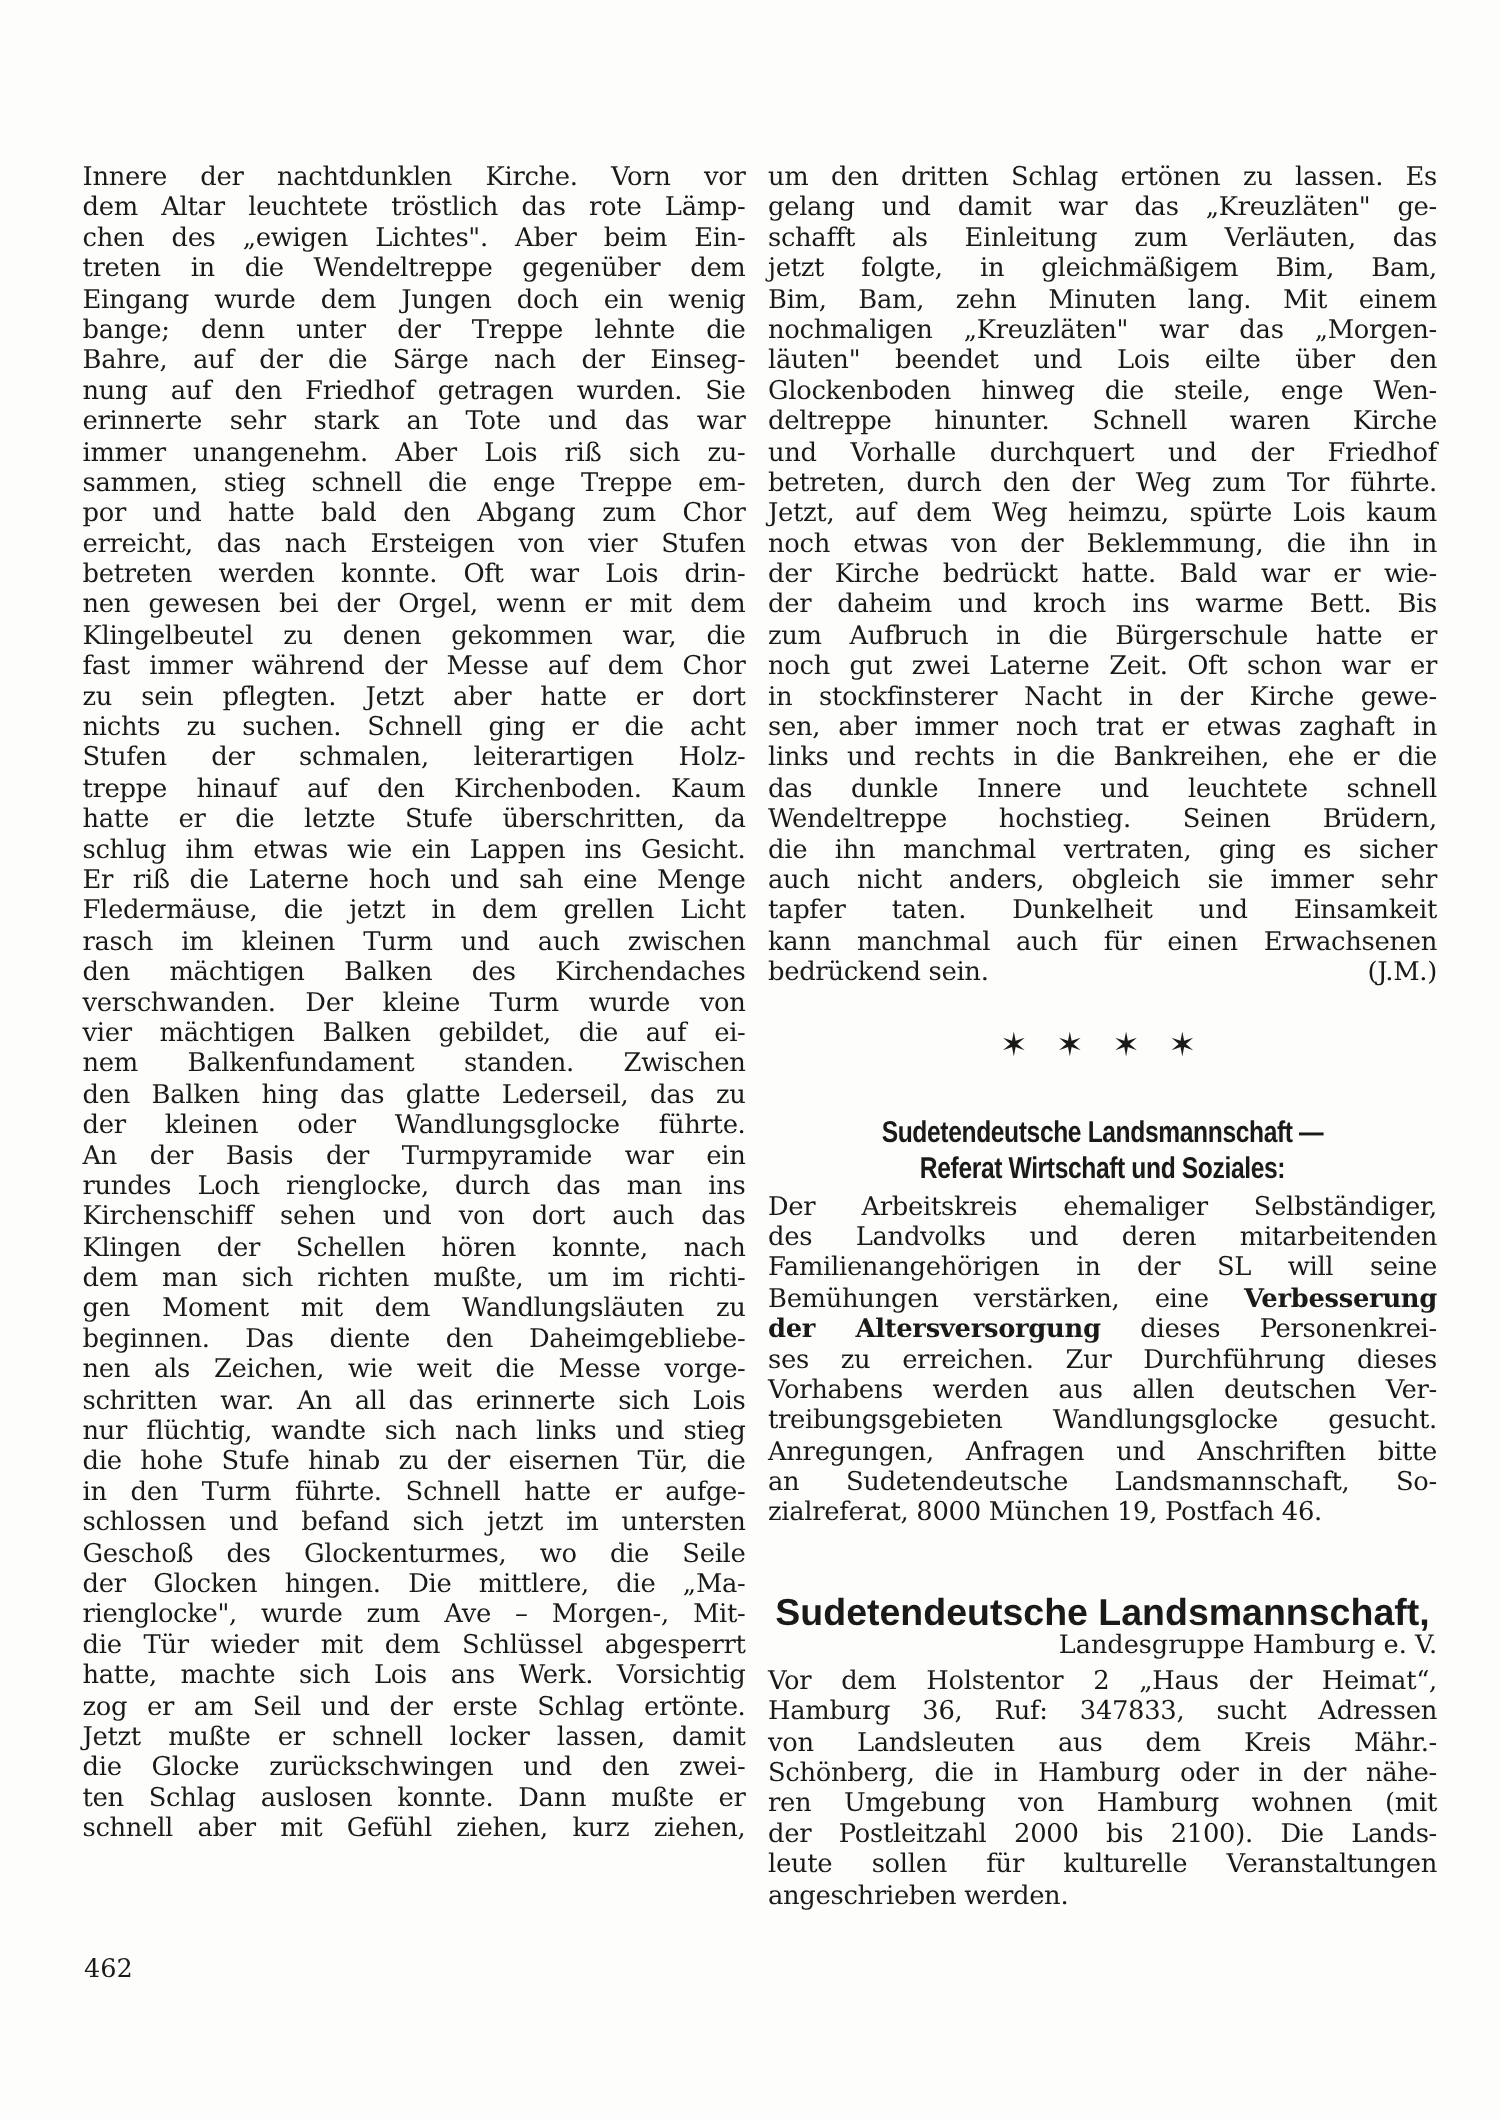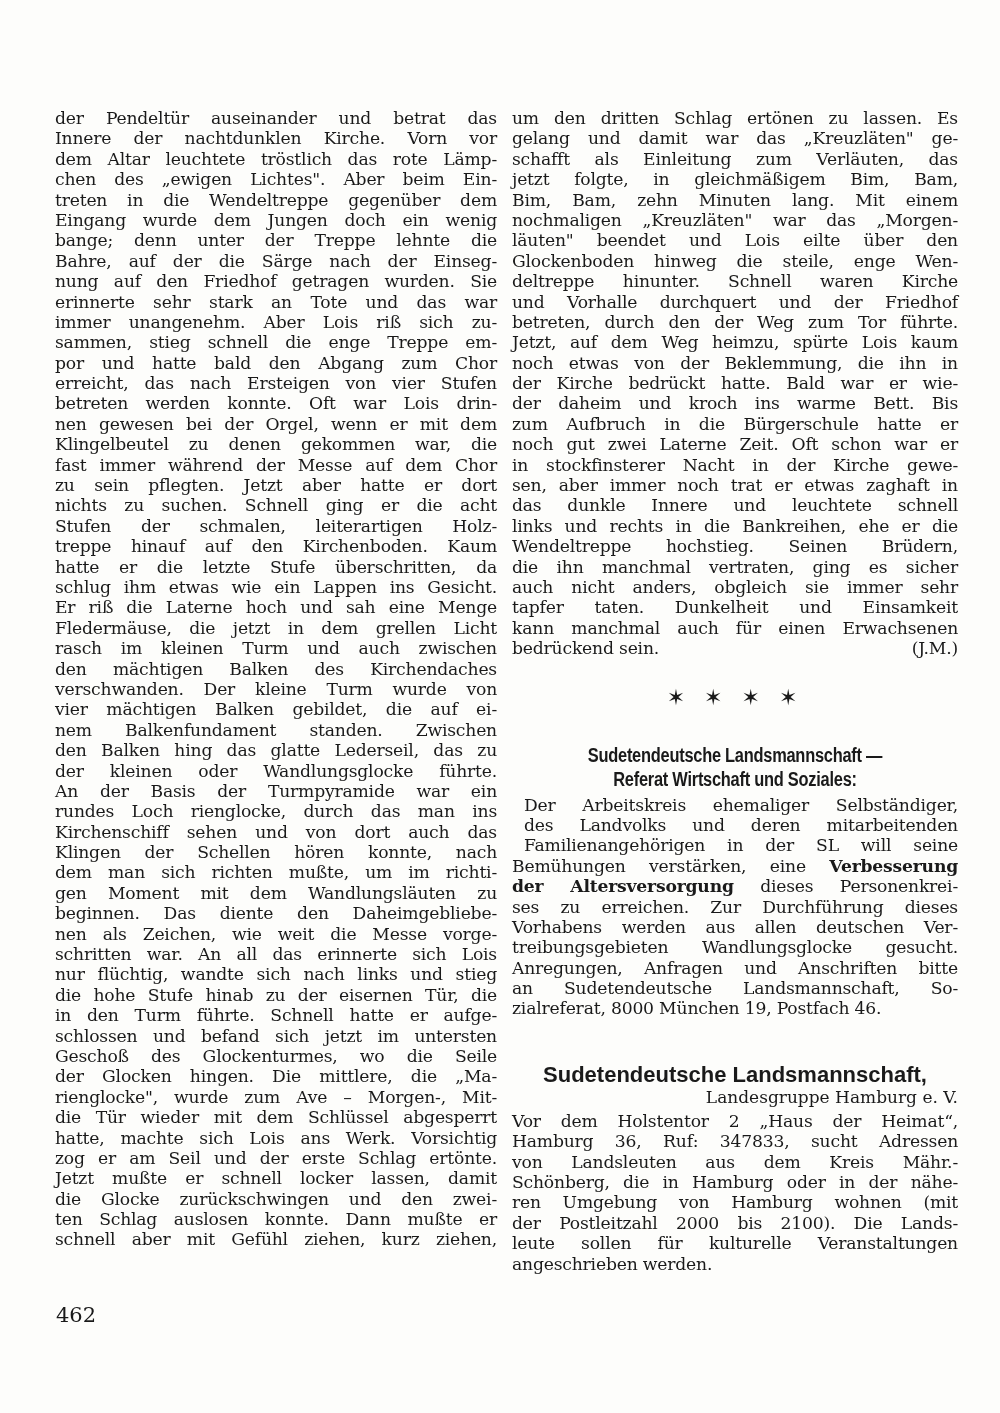--- a/index.html
+++ b/index.html
@@ -45,43 +45,42 @@
     line-height: 24px;
     transform: scaleX(0.82);
     transform-origin: center;
     letter-spacing: -0.3px;
   }
   .heading-wrap { margin-top: 30px; }
   .heading2 {
     font-family: "Liberation Sans", sans-serif;
     font-weight: bold;
     text-align: center;
-    font-size: 22px;
+    font-size: 25px;
     line-height: 24px;
     margin-top: 44px;
   }
   .subheading {
     text-align: right;
     font-size: 17px;
     line-height: 20px;
     margin-bottom: 4px;
   }
   .b { font-weight: bold; }
   .page-number {
     position: absolute;
     left: 56px; top: 1303px;
-    font-size: 21px;
+    font-size: 17px;
   }
 </style>
 </head>
 <body>
 
 <div class="col col-left">
   <div id="left-lines">
-      <div class="line">der Pendeltür auseinander und betrat das</div>
       <div class="line">Innere der nachtdunklen Kirche. Vorn vor</div>
       <div class="line">dem Altar leuchtete tröstlich das rote Lämp-</div>
       <div class="line">chen des „ewigen Lichtes". Aber beim Ein-</div>
       <div class="line">treten in die Wendeltreppe gegenüber dem</div>
       <div class="line">Eingang wurde dem Jungen doch ein wenig</div>
       <div class="line">bange; denn unter der Treppe lehnte die</div>
       <div class="line">Bahre, auf der die Särge nach der Einseg-</div>
       <div class="line">nung auf den Friedhof getragen wurden. Sie</div>
       <div class="line">erinnerte sehr stark an Tote und das war</div>
       <div class="line">immer unangenehm. Aber Lois riß sich zu-</div>
@@ -147,39 +146,39 @@
       <div class="line">und Vorhalle durchquert und der Friedhof</div>
       <div class="line">betreten, durch den der Weg zum Tor führte.</div>
       <div class="line">Jetzt, auf dem Weg heimzu, spürte Lois kaum</div>
       <div class="line">noch etwas von der Beklemmung, die ihn in</div>
       <div class="line">der Kirche bedrückt hatte. Bald war er wie-</div>
       <div class="line">der daheim und kroch ins warme Bett. Bis</div>
       <div class="line">zum Aufbruch in die Bürgerschule hatte er</div>
       <div class="line">noch gut zwei Laterne Zeit. Oft schon war er</div>
       <div class="line">in stockfinsterer Nacht in der Kirche gewe-</div>
       <div class="line">sen, aber immer noch trat er etwas zaghaft in</div>
+      <div class="line">links und rechts in die Bankreihen, ehe er die</div>
       <div class="line">das dunkle Innere und leuchtete schnell</div>
-      <div class="line">links und rechts in die Bankreihen, ehe er die</div>
       <div class="line">Wendeltreppe hochstieg. Seinen Brüdern,</div>
       <div class="line">die ihn manchmal vertraten, ging es sicher</div>
       <div class="line">auch nicht anders, obgleich sie immer sehr</div>
       <div class="line">tapfer taten. Dunkelheit und Einsamkeit</div>
       <div class="line">kann manchmal auch für einen Erwachsenen</div>
     </div>
   <div class="line sig">
     <span>bedrückend sein.</span>
     <span>(J.M.)</span>
   </div>
 
   <div class="stars">✶ ✶ ✶ ✶</div>
 
   <div class="heading-wrap">
     <div class="heading">Sudetendeutsche Landsmannschaft —</div>
     <div class="heading">Referat Wirtschaft und Soziales:</div>
-    <div id="n1-lines" style="margin-top:4px;margin-left:12px;">
+    <div id="n1-lines" style="margin-top:4px;">
         <div class="line">Der Arbeitskreis ehemaliger Selbständiger,</div>
         <div class="line">des Landvolks und deren mitarbeitenden</div>
         <div class="line">Familienangehörigen in der SL will seine</div>
       </div>
     <div class="line">
       <span>Bemühungen verstärken, eine </span><span class="b">Verbesserung</span>
     </div>
     <div class="line">
       <span class="b">der Altersversorgung</span><span> dieses Personenkrei-</span>
     </div>

